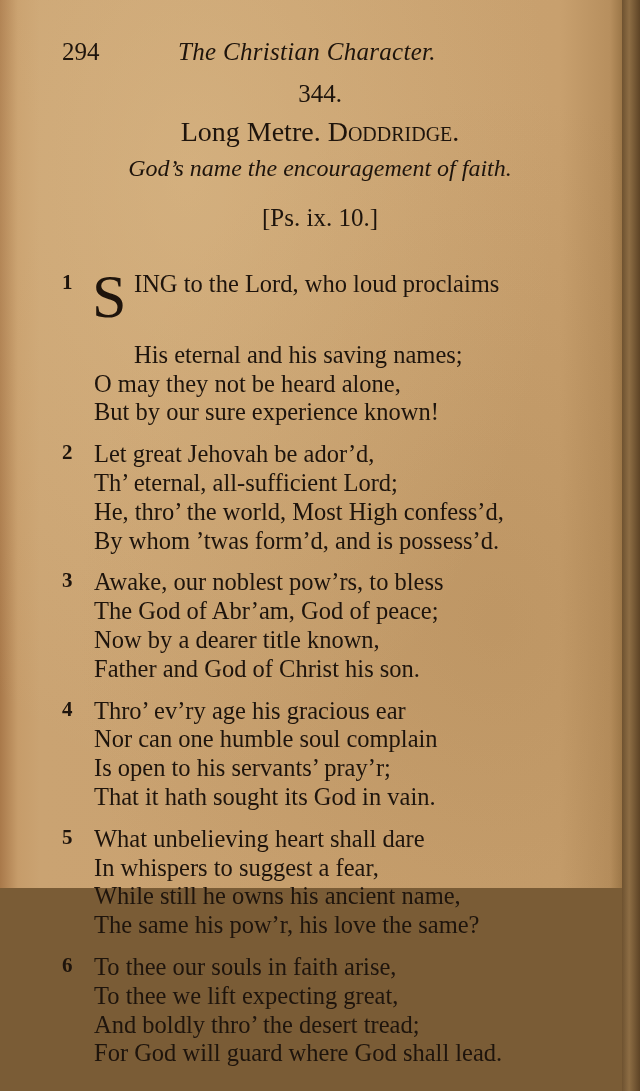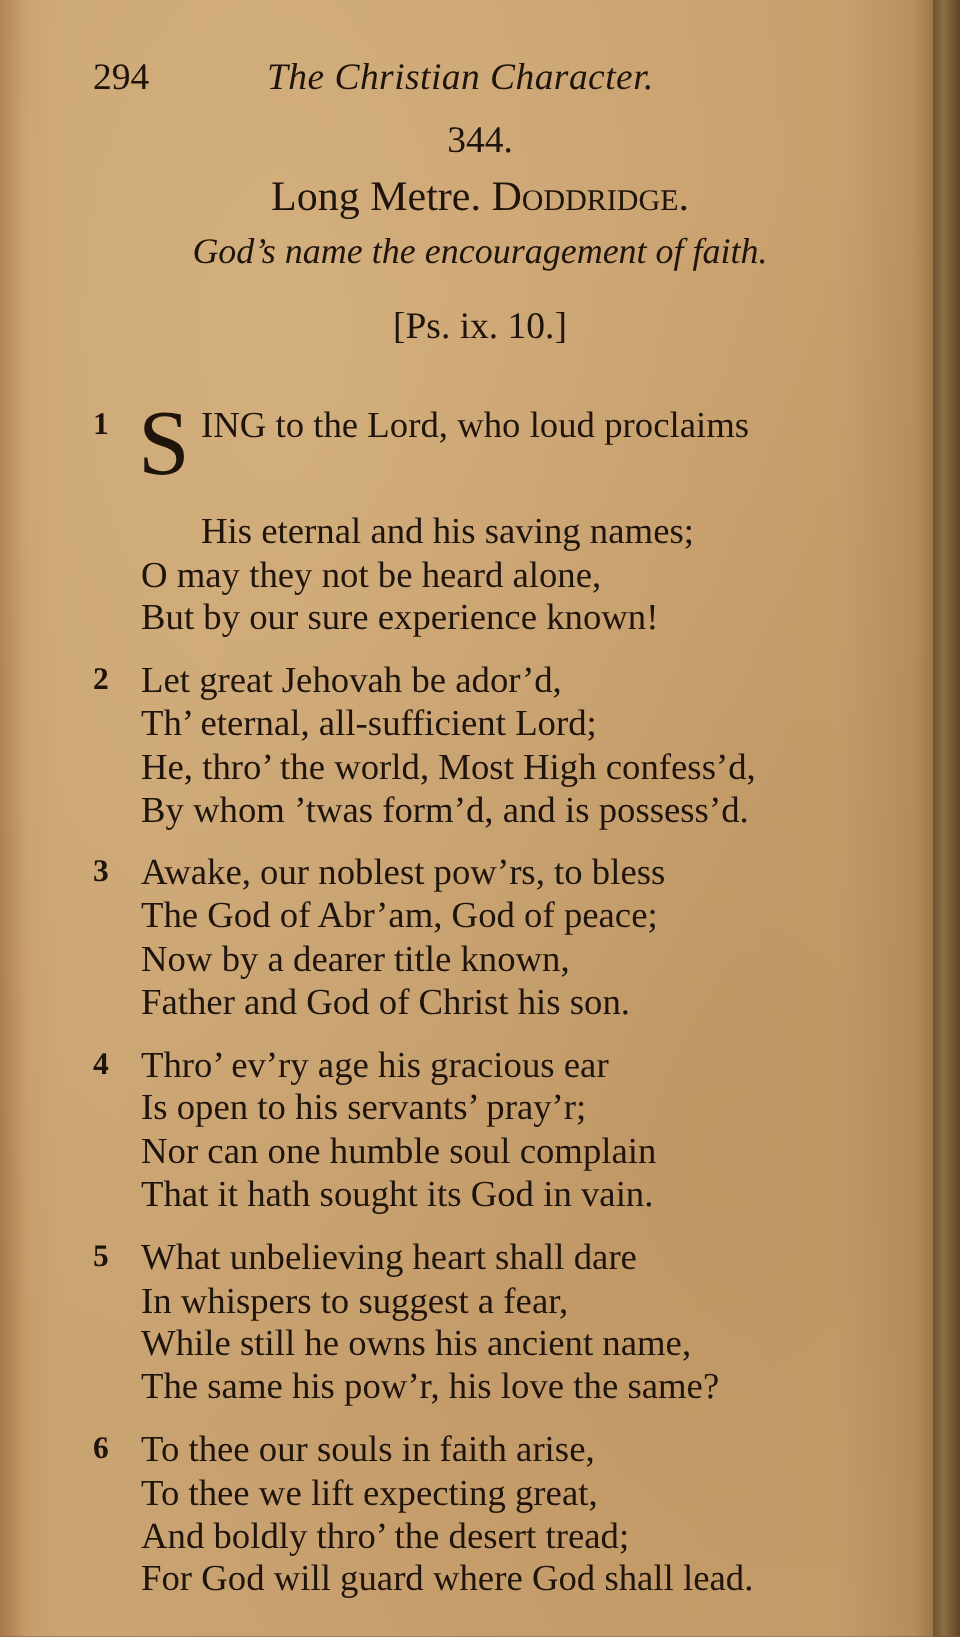--- a/index.html
+++ b/index.html
@@ -2,21 +2,21 @@
 <html><head>
 <meta charset="utf-8">
 <style>
   html, body { margin:0; padding:0; }
   body {
     width:640px; height:1091px; overflow:hidden;
     background:#7a5c36;
     font-family:"Liberation Serif","DejaVu Serif",serif;
   }
   .page {
-    position:absolute; left:0; top:0; width:622px; height:1091px;
+    position:absolute; left:0; top:0; width:622px; height:888px;
     background:
       radial-gradient(ellipse at 30% 20%, rgba(230,200,150,0.35), transparent 60%),
       radial-gradient(ellipse at 80% 70%, rgba(160,120,70,0.25), transparent 60%),
       linear-gradient(90deg, #a9794a 0px, #c69c6a 18px, #caa372 40px, #c8a06e 560px, #b78f5e 610px, #9c7748 622px);
     color:#1e140c;
   }
   .edge {
     position:absolute; top:0; left:622px; width:18px; height:1091px;
     background:linear-gradient(90deg,#6e5230,#8d6d44 40%,#5e4426);
   }
@@ -85,22 +85,22 @@
       <span class="stanza-num">3</span>
       <div class="line">Awake, our noblest pow’rs, to bless</div>
       <div class="line">The God of Abr’am, God of peace;</div>
       <div class="line">Now by a dearer title known,</div>
       <div class="line">Father and God of Christ his son.</div>
     </div>
 
     <div class="stanza">
       <span class="stanza-num">4</span>
       <div class="line">Thro’ ev’ry age his gracious ear</div>
+      <div class="line">Nor can one humble soul complain</div>
       <div class="line">Is open to his servants’ pray’r;</div>
-      <div class="line">Nor can one humble soul complain</div>
       <div class="line">That it hath sought its God in vain.</div>
     </div>
 
     <div class="stanza">
       <span class="stanza-num">5</span>
       <div class="line">What unbelieving heart shall dare</div>
       <div class="line">In whispers to suggest a fear,</div>
       <div class="line">While still he owns his ancient name,</div>
       <div class="line">The same his pow’r, his love the same?</div>
     </div>

